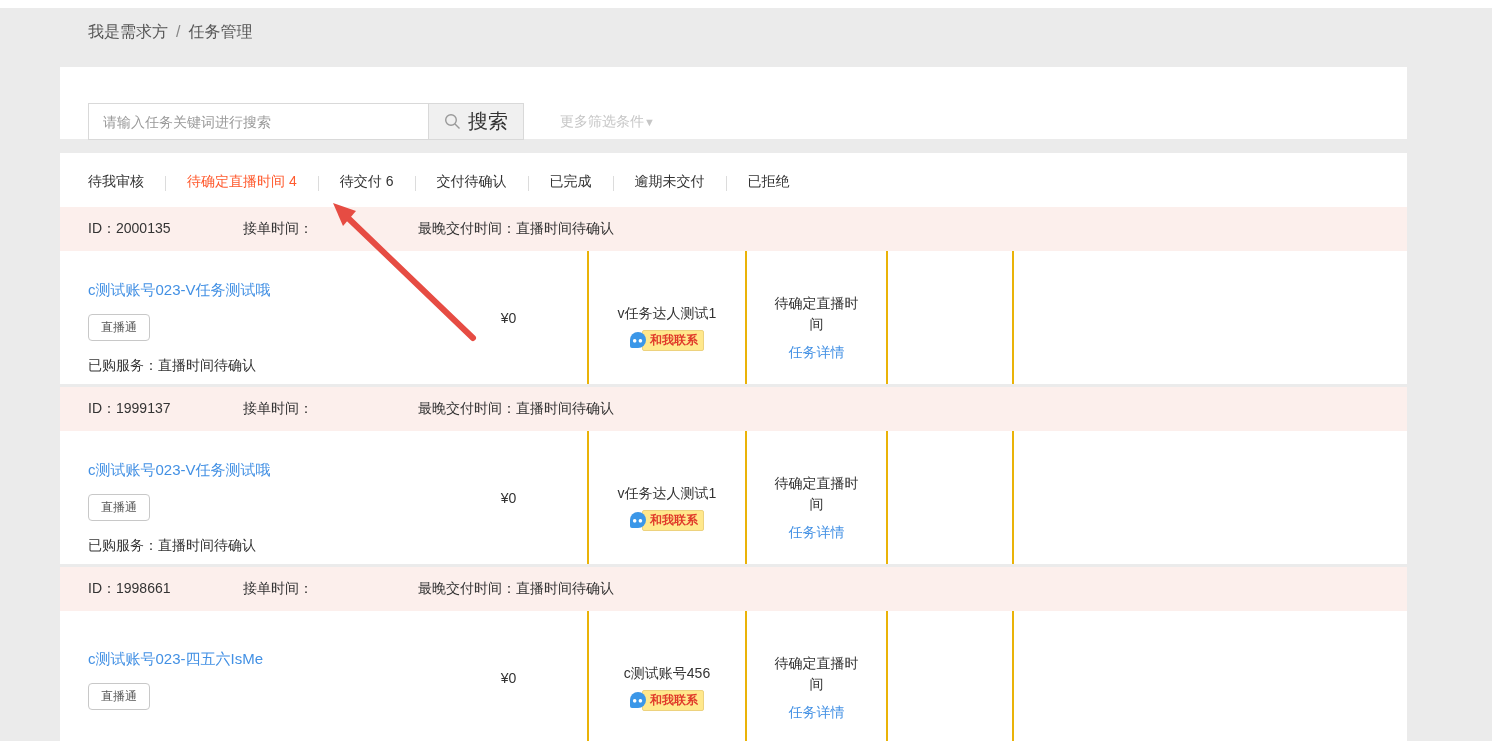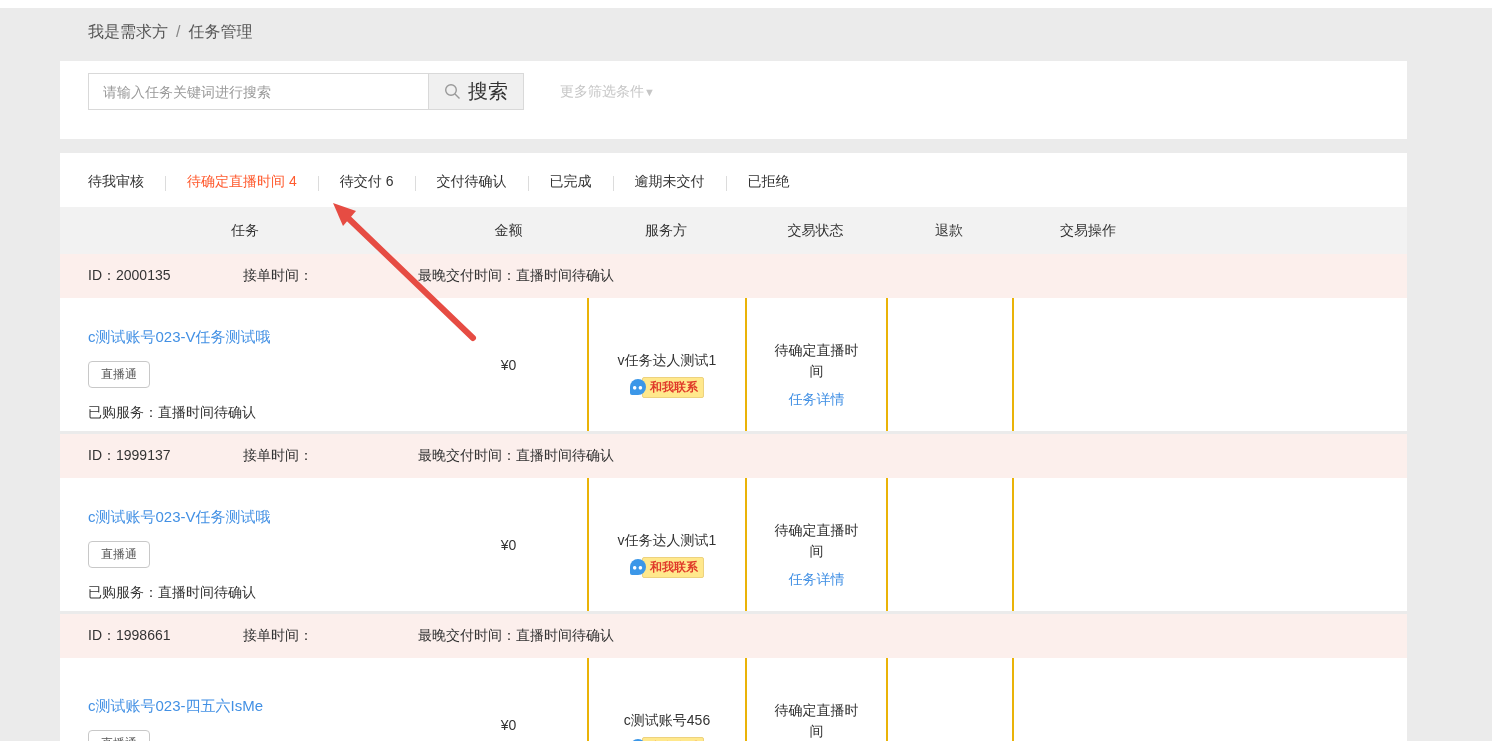--- a/index.html
+++ b/index.html
@@ -8,21 +8,21 @@
     font-family:"Liberation Sans","DejaVu Sans",sans-serif;
     background:#ebebeb; color:#333; font-size:14px; position:relative;
   }
   .topstrip { height:8px; background:#ffffff; }
   .container { margin:0 60px; width:1347px; }
   .breadcrumb { padding:14px 28px 12px 28px; color:#555; font-size:16px; }
   .breadcrumb .sep { margin:0 8px; color:#888; }
 
   
   .card { background:#ffffff; }
-  .search-card { margin-top:6px; padding:12px 28px; height:78px; }
+  .search-card { margin-top:12px; padding:36px 28px; height:68px; }
   .search-wrap { display:flex; align-items:center; }
   .search-box { display:flex; border:1px solid #d9d9d9; height:37px; }
   .search-input { width:339px; border:none; outline:none; padding:0 14px; font-size:14px;
     color:#333; font-family:inherit; }
   .search-input::placeholder { color:#9a9a9a; }
   .search-btn { width:95px; background:#f0f0f0; border:none; border-left:1px solid #d9d9d9;
     display:flex; align-items:center; justify-content:center; gap:7px; cursor:pointer;
     font-size:20px; color:#333; font-family:inherit; }
   .more-filters { margin-left:36px; color:#c6c6c6; font-size:14px; cursor:pointer; }
   .more-filters .tri { font-size:11px; }
@@ -113,28 +113,20 @@
       <span class="tab-sep"></span>
       <span class="tab"><span>交付待确认</span></span>
       <span class="tab-sep"></span>
       <span class="tab"><span>已完成</span></span>
       <span class="tab-sep"></span>
       <span class="tab"><span>逾期未交付</span></span>
       <span class="tab-sep"></span>
       <span class="tab"><span>已拒绝</span></span>
     </div>
 
-    <div class="grid thead">
-      <div class="th">任务</div>
-      <div class="th">金额</div>
-      <div class="th">服务方</div>
-      <div class="th">交易状态</div>
-      <div class="th">退款</div>
-      <div class="th left">交易操作</div>
-    </div>
 
     <div>
       <div class="row-strip">
         <span class="id">ID：2000135</span>
         <span class="otime">接单时间：</span>
         <span>最晚交付时间：直播时间待确认</span>
       </div>
       <div class="grid row-body">
         <div class="cell task-cell">
           <span class="task-title">c测试账号023-V任务测试哦</span>

